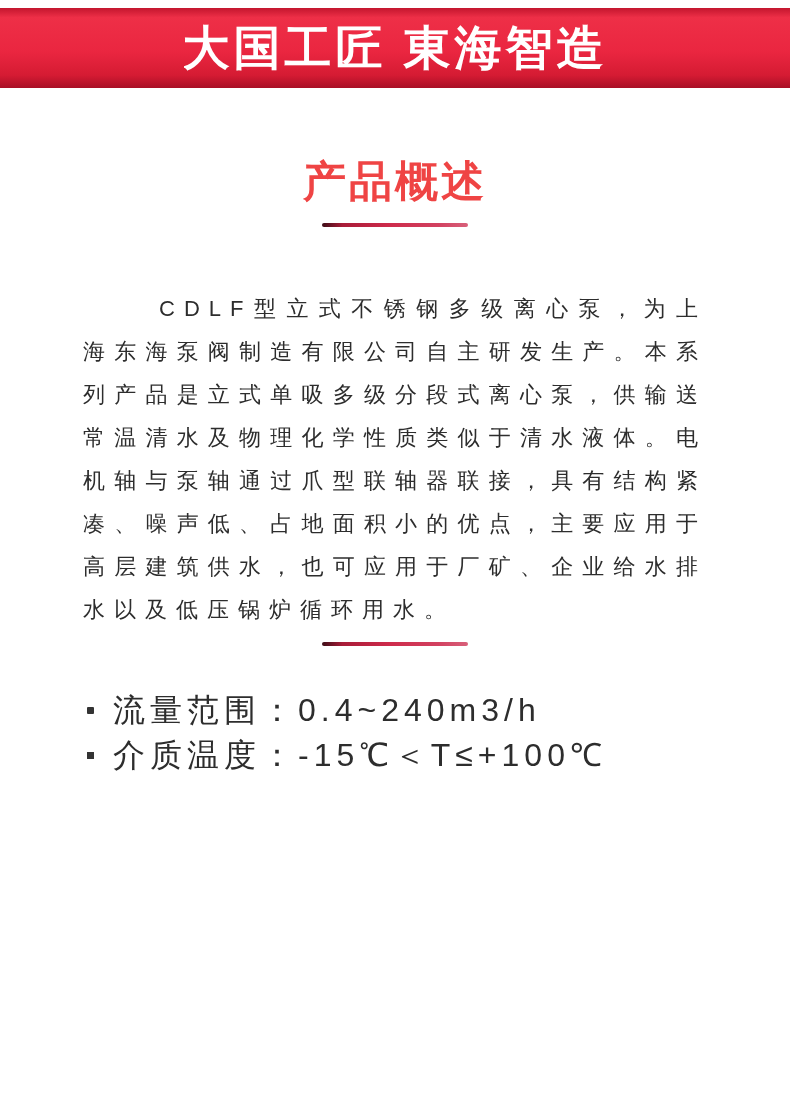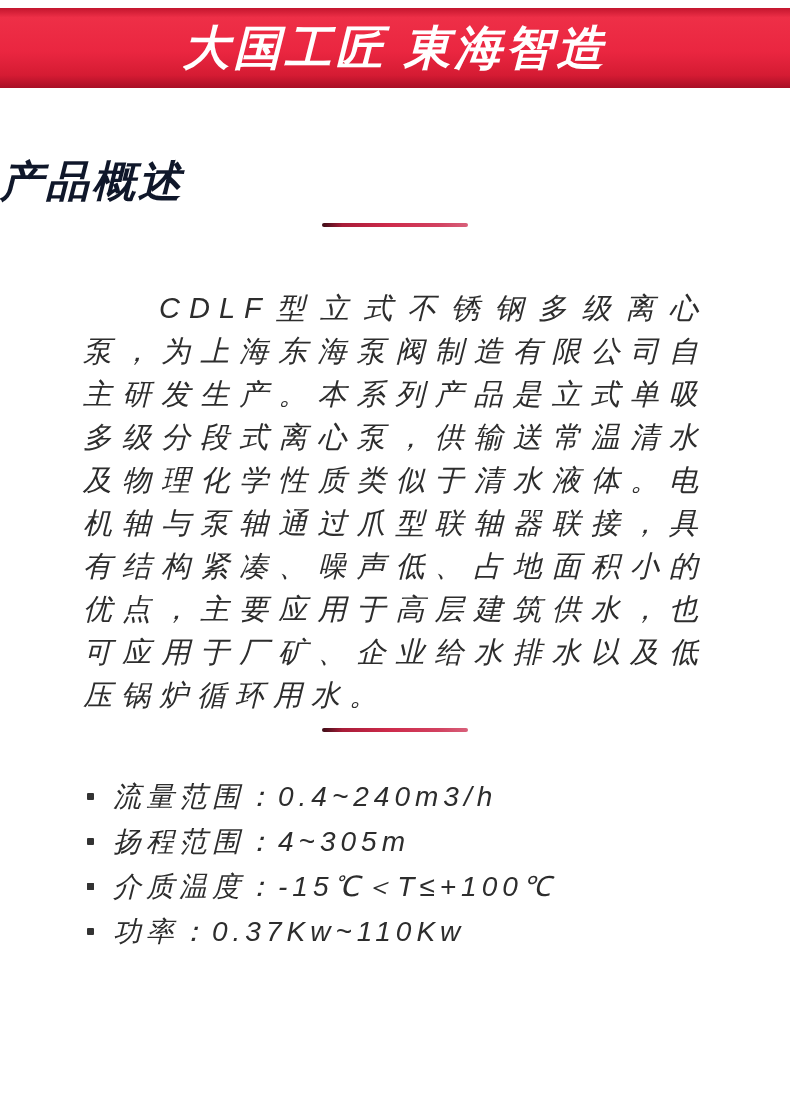--- a/index.html
+++ b/index.html
@@ -1,15 +1,15 @@
 <!DOCTYPE html>
 <html><head>
 <meta charset="utf-8">
 <style>
-  * { margin: 0; padding: 0; box-sizing: border-box; font-style: italic; }
+  * { margin: 0; padding: 0; box-sizing: border-box; }
   html, body {
     width: 790px;
     background: #ffffff;
     font-family: "Liberation Sans", sans-serif;
   }
   body { height: 1110px; overflow: hidden; }
 
   
   .banner {
     margin-top: 8px;
@@ -24,62 +24,62 @@
   .banner-title {
     color: #ffffff;
     font-size: 47px;
     font-weight: 700;
     letter-spacing: 4px;
     white-space: pre;
   }
 
   
   .section-title {
-    text-align: left;
+    text-align: center;
     font-size: 43px;
     font-weight: 700;
-    color: #0f172a;
+    color: #ef4444;
     letter-spacing: 3px;
     line-height: 50px;
   }
   .overview .section-title { margin-top: 68px; }
   .conditions .section-title { margin-top: 60px; }
 
   .title-underline {
     width: 146px;
     height: 4px;
     margin: 17px auto 0 auto;
     border-radius: 2px;
     background: linear-gradient(90deg,
       #3c0d16 0%, #a81c38 14%, #cd2a4a 45%, #d24160 80%, #d8607a 100%);
   }
   .conditions .title-underline { margin-top: 11px; }
 
   
   .paragraph {
     width: 624px;
     margin: 60px auto 0 auto;
-    font-size: 29px;
+    font-size: 22px;
     line-height: 43px;
     letter-spacing: 9px;
     color: #2d2d2d;
     text-align: justify;
     text-indent: 76px;
   }
 
   
   .spec-list {
     list-style: none;
     margin: 42px 0 0 85px;
     width: 660px;
   }
   .spec-item {
     position: relative;
     padding-left: 28px;
-    font-size: 28px;
+    font-size: 32px;
     line-height: 45px;
     letter-spacing: 5px;
     color: #2d2d2d;
     white-space: nowrap;
   }
   .spec-item .bullet-dot {
     position: absolute;
     left: 2px;
     top: 19px;
     width: 7px;
@@ -104,27 +104,22 @@
 <section class="conditions">
   <div class="title-underline"></div>
 
   <ul class="spec-list">
     <li class="spec-item">
       <span class="bullet-dot"></span>
       <span>流量范围：0.4~240m3/h</span>
     </li>
     <li class="spec-item">
       <span class="bullet-dot"></span>
-      <span>扬程范围：4~305m</span>
     </li>
     <li class="spec-item">
       <span class="bullet-dot"></span>
     </li>
     <li class="spec-item">
       <span class="bullet-dot"></span>
       <span>介质温度：-15℃＜T≤+100℃</span>
     </li>
-    <li class="spec-item">
-      <span class="bullet-dot"></span>
-      <span>功率：0.37Kw~110Kw</span>
-    </li>
   </ul>
 </section>
 
 </body></html>

